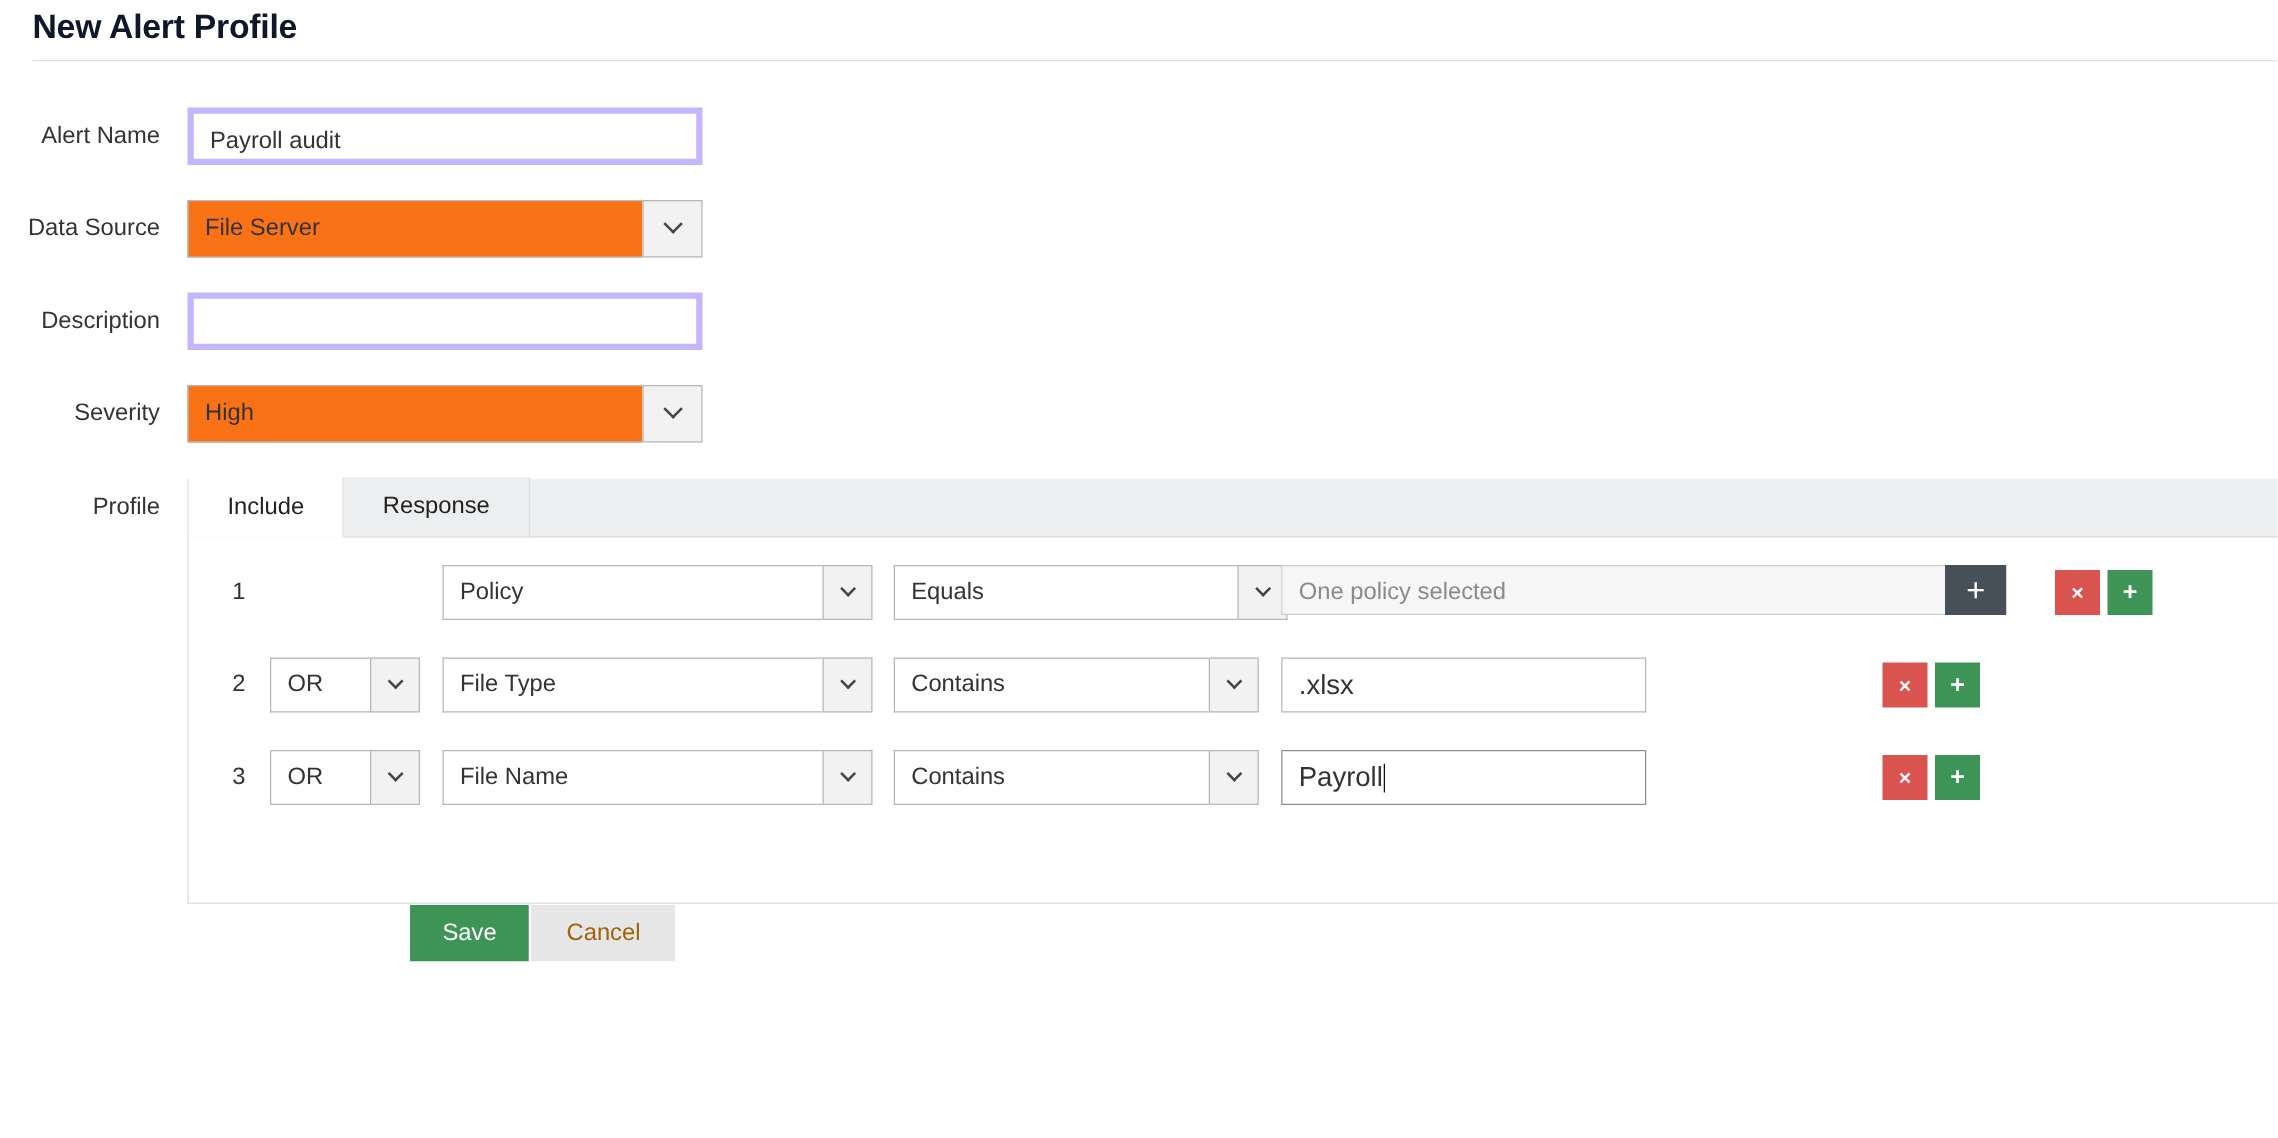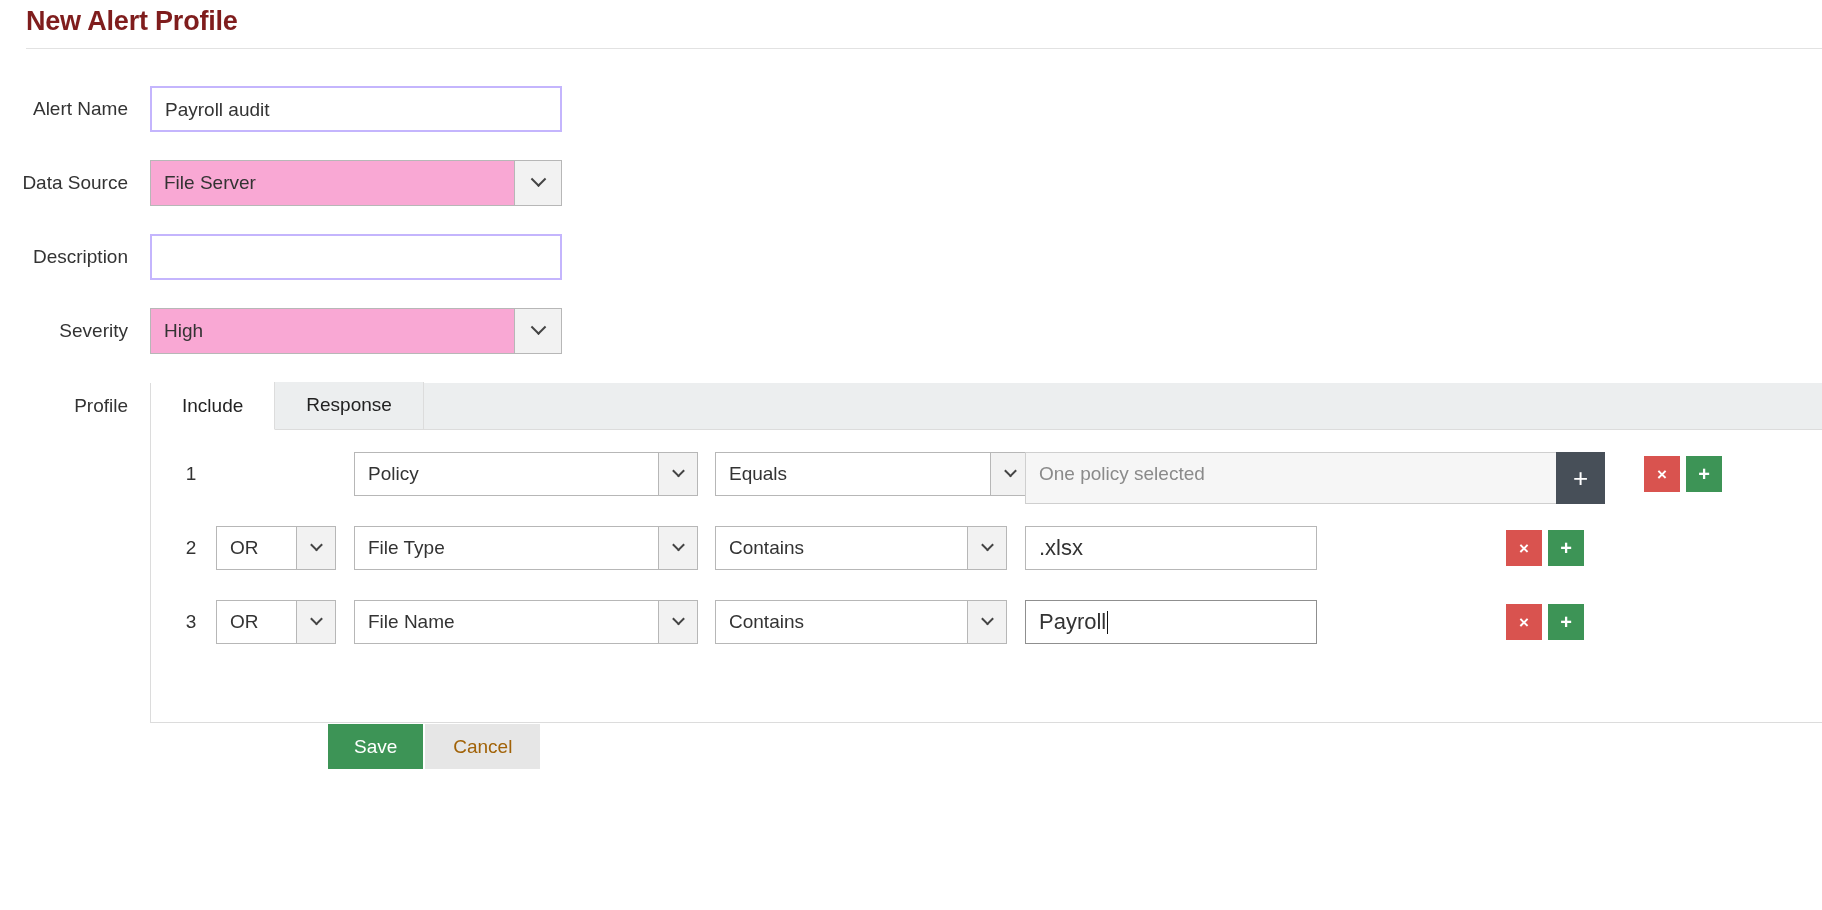--- a/index.html
+++ b/index.html
@@ -22,21 +22,21 @@
     left: 0; top: 0;
     width: 1822px;
     height: 50px;
   }
   .page-title {
     position: absolute;
     left: 26px;
     top: 6px;
     font-size: 27px;
     font-weight: bold;
-    color: #7f1d1d;
+    color: #0f172a;
     letter-spacing: -0.2px;
     white-space: nowrap;
   }
   .header-rule {
     position: absolute;
     left: 26px;
     top: 48px;
     width: 1796px;
     height: 1px;
     background: #e2e2e2;
@@ -61,21 +61,21 @@
     color: #333333;
     white-space: nowrap;
   }
 
   .textbox {
     position: absolute;
     left: 150px;
     top: 0;
     width: 412px;
     height: 46px;
-    border: 2px solid #c4b5fd;
+    border: 5px solid #c4b5fd;
     background: #ffffff;
     font-size: 19px;
     color: #333333;
     line-height: 44px;
     padding: 0 13px;
     overflow: hidden;
     white-space: nowrap;
   }
   .textbox.tall { height: 46px; }
 
@@ -86,21 +86,21 @@
     top: 0;
     width: 412px;
     height: 46px;
     display: flex;
     align-items: stretch;
   }
   .combo .combo-value {
     flex: 1 1 auto;
     border: 1px solid #b7b7b7;
     border-right: none;
-    background: #f9a8d4;
+    background: #f97316;
     font-size: 19px;
     color: #333333;
     line-height: 44px;
     padding: 0 13px;
     overflow: hidden;
     white-space: nowrap;
   }
   .combo .combo-arrow {
     flex: 0 0 48px;
     border: 1px solid #b7b7b7;
@@ -241,21 +241,21 @@
     height: 23px;
     background: #111;
     vertical-align: -5px;
     margin-left: 1px;
   }
 
   
   .policy-picker {
     position: absolute;
     top: 0;
-    height: 52px;
+    height: 40px;
     display: flex;
     align-items: stretch;
   }
   .policy-box {
     flex: 1 1 auto;
     border: 1px solid #cfcfcf;
     border-right: none;
     background: #f6f6f6;
     color: #8a8a8a;
     font-size: 19px;

